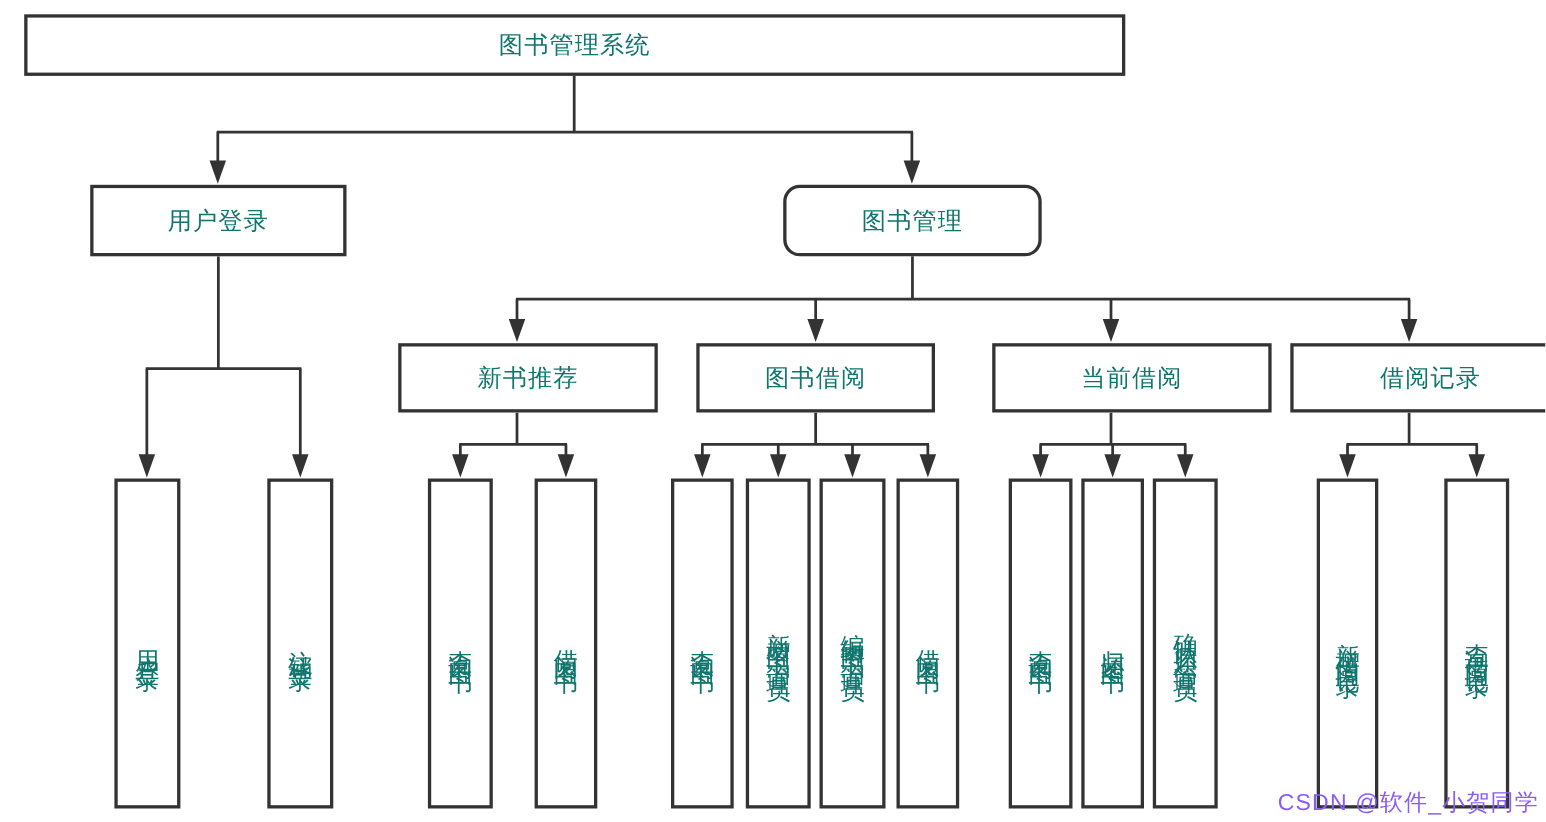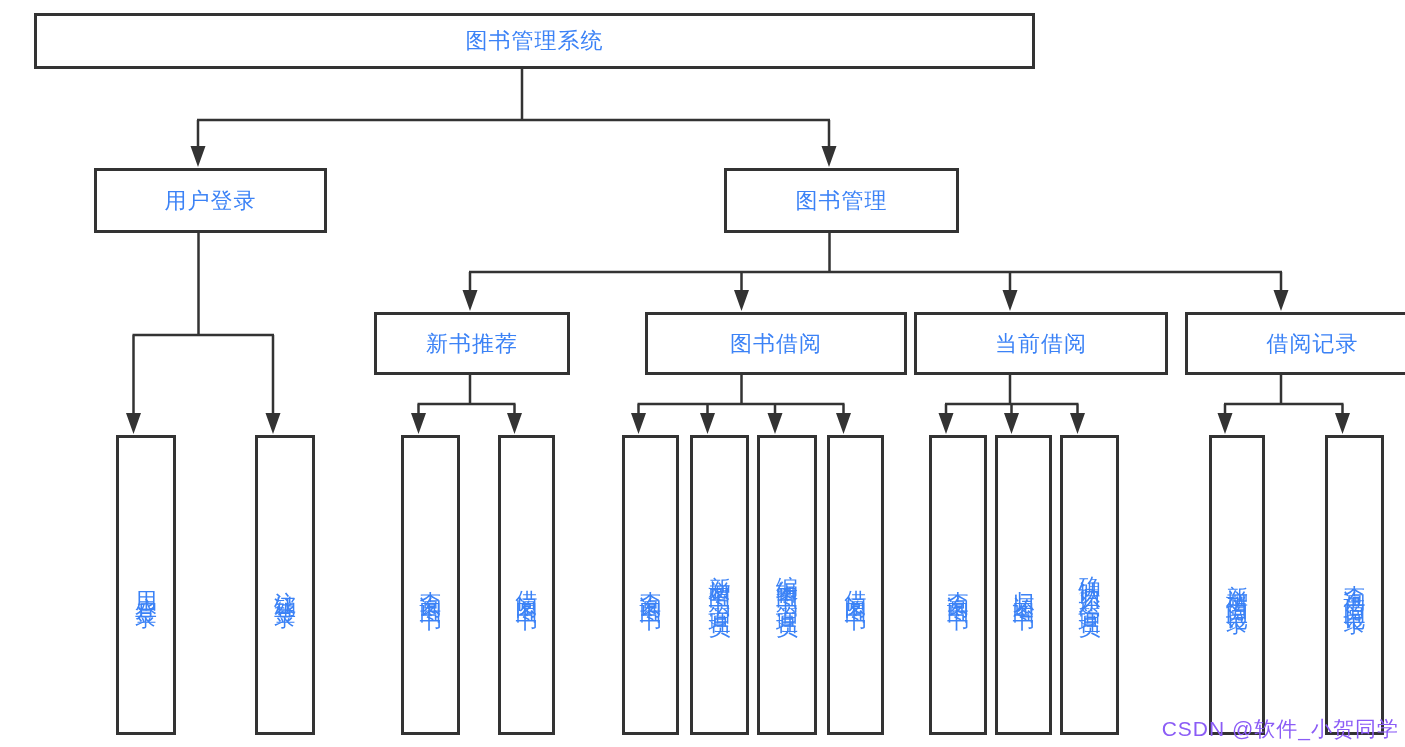--- a/index.html
+++ b/index.html
@@ -21,29 +21,28 @@
     top: 0;
     width: 1405px;
     height: 747px;
     z-index: 1;
   }
   .node {
     position: absolute;
     box-sizing: border-box;
     border: 3px solid #333333;
     background: #ffffff;
-    color: #3b82f6;
+    color: #0f766e;
     display: flex;
     align-items: center;
     justify-content: center;
     font-size: 22px;
     z-index: 2;
     letter-spacing: 1px;
     white-space: nowrap;
-    margin-left: 12px;
   }
   .leaf {
     writing-mode: vertical-rl;
     text-orientation: mixed;
     letter-spacing: 6px;
     line-height: 1;
     white-space: normal;
   }
   .watermark {
     position: absolute;
@@ -113,24 +112,24 @@
       M938.5 413 L953.5 413 L946 434 Z
       M1004 413 L1019 413 L1011.5 434 Z
       M1070 413 L1085 413 L1077.5 434 Z
       M1217.5 413 L1232.5 413 L1225 434 Z
       M1335 413 L1350 413 L1342.5 434 Z"></path>
   </svg>
 
   <div class="node" style="left:22px; top:13px; width:1001px; height:56px;">图书管理系统</div>
 
   <div class="node" style="left:82px; top:168px; width:233px; height:65px;">用户登录</div>
-  <div class="node" style="left:712px; top:168px; width:235px; height:65px;">图书管理</div>
+  <div class="node" style="left:712px; top:168px; width:235px; height:65px;border-radius:15px;">图书管理</div>
 
-  <div class="node" style="left:362px; top:312px; width:196px; height:63px;">新书推荐</div>
-  <div class="node" style="left:633px; top:312px; width:262px; height:63px;">图书借阅</div>
+  <div class="node" style="left:362px; top:312px; width:236px; height:63px;">新书推荐</div>
+  <div class="node" style="left:633px; top:312px; width:217px; height:63px;">图书借阅</div>
   <div class="node" style="left:902px; top:312px; width:254px; height:63px;">当前借阅</div>
   <div class="node" style="left:1173px; top:312px; width:255px; height:63px;">借阅记录</div>
 
   <div class="node leaf" style="left:104px; top:435px; width:60px; height:300px;">用户登录</div>
   <div class="node leaf" style="left:243px; top:435px; width:60px; height:300px;">注销登录</div>
 
   <div class="node leaf" style="left:389px; top:435px; width:59px; height:300px;">查询图书</div>
   <div class="node leaf" style="left:486px; top:435px; width:57px; height:300px;">借阅图书</div>
 
   <div class="node leaf" style="left:610px; top:435px; width:57px; height:300px;">查询图书</div>

